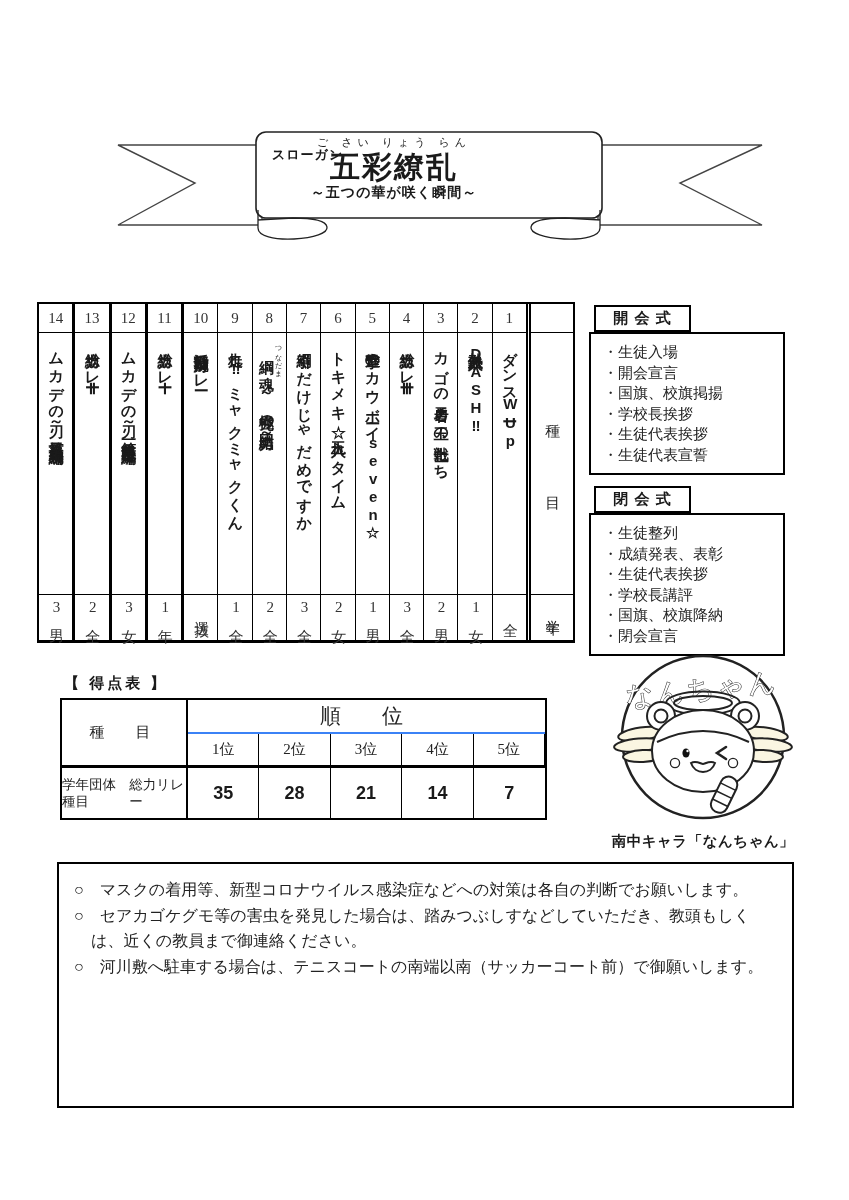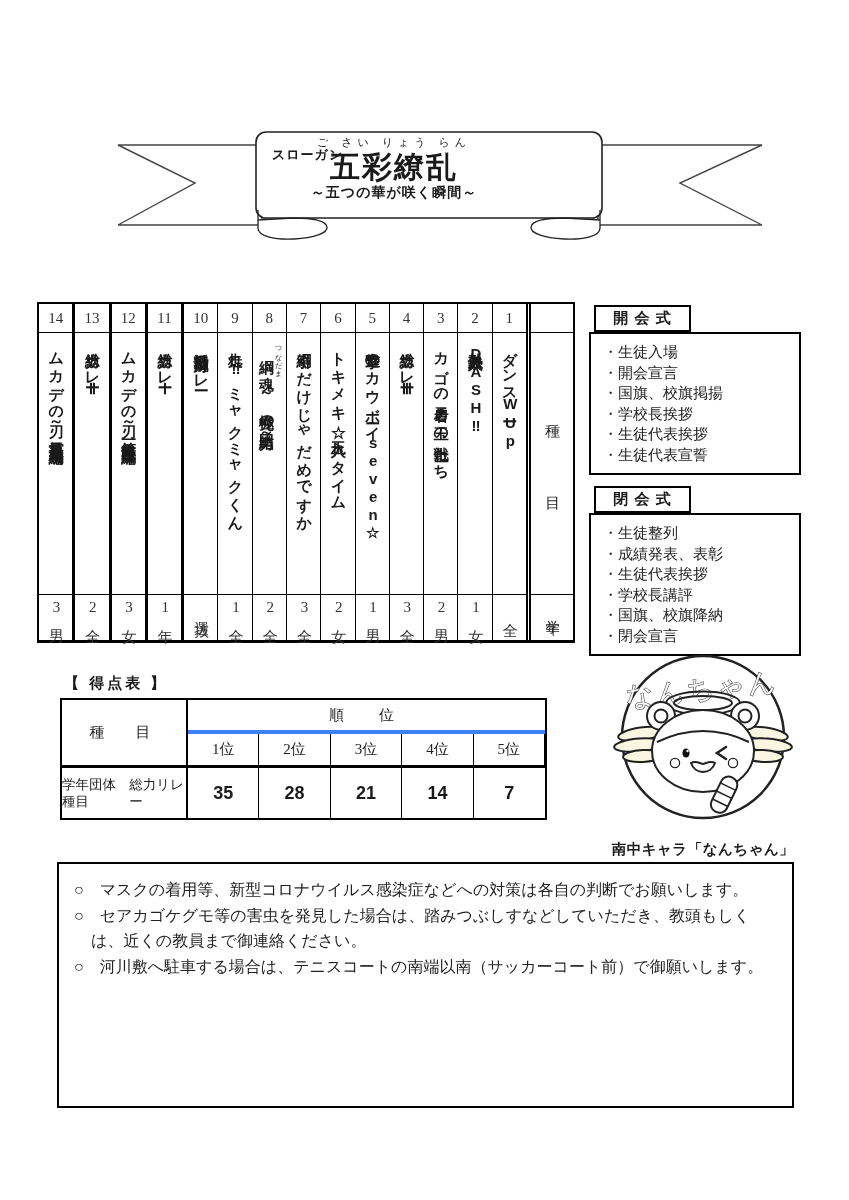--- a/index.html
+++ b/index.html
@@ -31,44 +31,44 @@
   .ev-t{font:600 15px "Liberation Sans",sans-serif;letter-spacing:1px}
   .ev-t ruby rt{font-size:7px;font-weight:400;letter-spacing:0}
   .gr-t{font-size:15px;color:#333;letter-spacing:2px}
   .hdr-mid{flex:1;display:flex;align-items:center;justify-content:center}
   .hdr-ev{font-size:15px;color:#222;letter-spacing:1.9em}
   .hdr-gr{font-size:14px;color:#222;letter-spacing:2px}
 
   
   .cer-title{border:2px solid #000;width:97px;height:27px;display:flex;align-items:center;justify-content:center;
              font:600 15px "Liberation Sans",sans-serif;letter-spacing:1px}
-  .cer-list{border:2px solid #000;width:212px;padding:8px 12px;font-size:15px;line-height:20.5px;color:#222}
+  .cer-list{border:2px solid #000;width:196px;padding:8px 12px;font-size:15px;line-height:20.5px;color:#222}
   #opening-title{left:594px;top:305px}
   #opening-list{left:589px;top:332px}
   #closing-title{left:594px;top:486px}
   #closing-list{left:589px;top:513px}
 
   
   #score-caption{left:64px;top:674px;font:bold 15px "Liberation Sans",sans-serif;letter-spacing:3px}
   #score-table{left:60px;top:698px;width:487px;border:2px solid #000;display:grid;
                grid-template-columns:126px repeat(5,1fr);grid-template-rows:34px 34px 50px}
   .sc{display:flex;align-items:center;justify-content:center}
   #score-item-header{grid-row:1/3;border-right:2px solid #000;border-bottom:3px solid #000;
                      font-size:15px;letter-spacing:8px;color:#222}
-  #score-rank-header{grid-column:2/7;border-bottom:4px solid #3b82f6;font-size:15px;letter-spacing:10px;color:#222}
+  #score-rank-header{grid-column:2/7;border-bottom:2px solid #3b82f6;font-size:21px;letter-spacing:10px;color:#222}
   .rank-cell{border-right:1px solid #000;border-bottom:3px solid #000;font-size:15px;color:#222}
   .rank-cell:last-of-type{border-right:none}
   #score-row-label{border-right:2px solid #000;flex-direction:row;font-size:13.5px;line-height:17px;color:#222;
                    font-family:"Liberation Sans",sans-serif}
   .val-cell{border-right:1px solid #000;font:bold 18px "Liberation Sans",sans-serif}
   .val-cell:last-of-type{border-right:none}
 
   
   #mascot{left:603px;top:652px;width:200px;text-align:center}
-  #mascot-caption{font:bold 14.5px "Liberation Sans",sans-serif;margin-top:12px;letter-spacing:0.5px}
+  #mascot-caption{font:bold 14.5px "Liberation Sans",sans-serif;margin-top:4px;letter-spacing:0.5px}
 
   
   #notes-box{left:57px;top:862px;width:737px;height:246px;border:2px solid #000;padding:13px 15px;
              font-size:16px;line-height:25.5px;color:#222}
   .note{padding-left:17px;text-indent:-17px}
 </style>
 </head>
 <body>
 
 <svg id="banner-svg" class="abs" width="656" height="132" viewBox="0 0 656 132">

